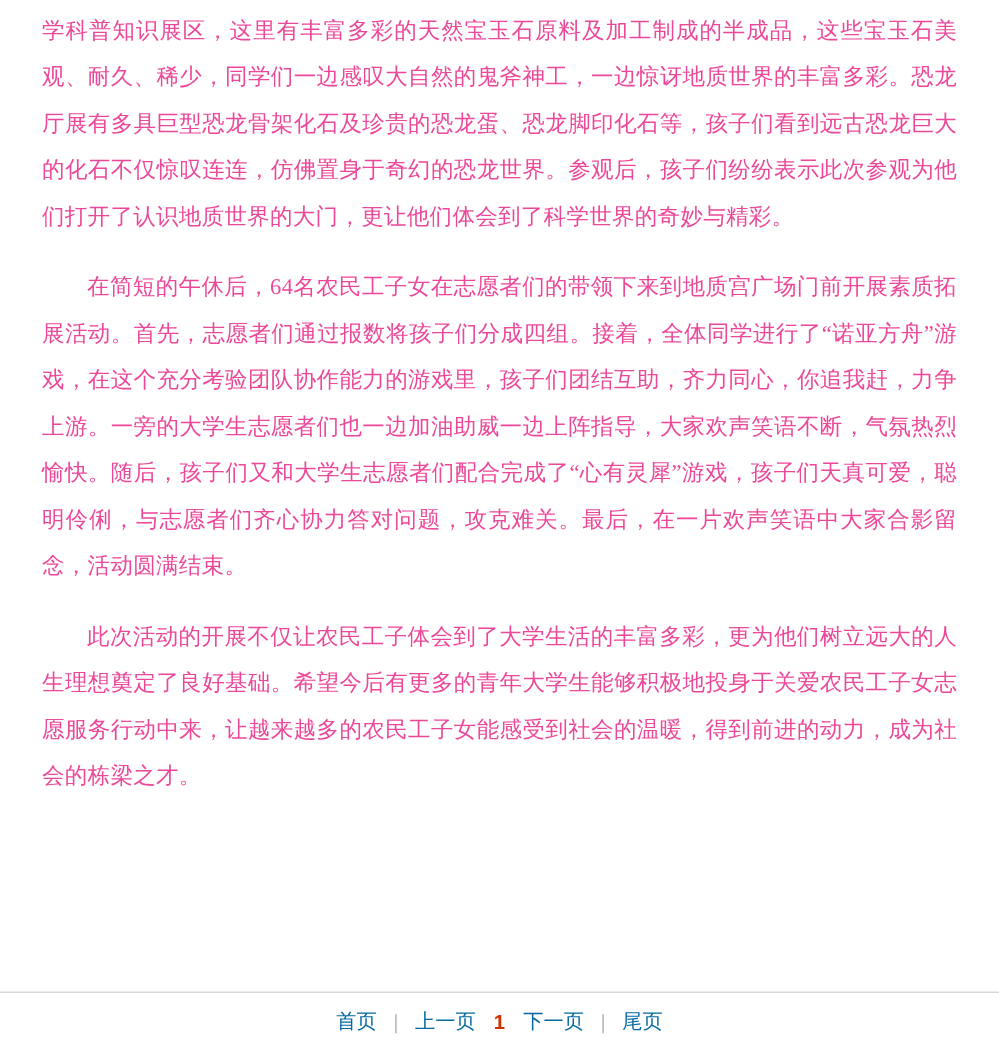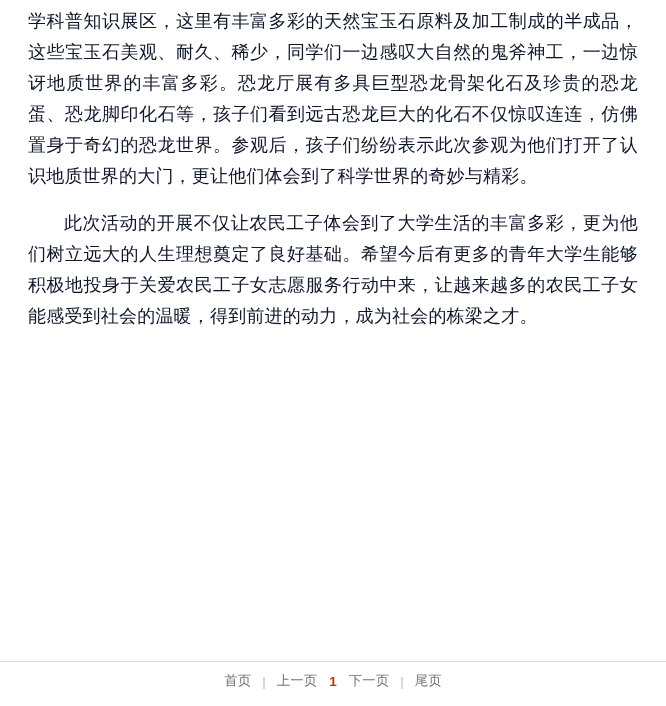--- a/index.html
+++ b/index.html
@@ -19,26 +19,26 @@
     width: 666px;
     height: 706px;
     box-sizing: border-box;
     padding: 0 28px;
   }
   .article {
     padding-top: 6px;
   }
   .article p {
     margin: 0 0 16px 0;
-    font-size: 18px;
+    font-size: 15px;
     line-height: 31px;
     text-align: justify;
     text-justify: inter-ideograph;
     letter-spacing: 0.2px;
-    color: #0f172a;
+    color: #ec4899;
   }
   .article p.indent {
     text-indent: 2em;
   }
   .divider {
     position: absolute;
     left: 0;
     right: 0;
     bottom: 44px;
     height: 1px;
@@ -54,39 +54,40 @@
     align-items: center;
     justify-content: center;
     gap: 0px;
     font-family: "Liberation Sans", sans-serif;
     font-size: 13.5px;
     color: #222222;
   }
   .pager .item {
     padding: 0 9px;
     cursor: pointer;
-    color: #737373;
+    color: #0369a1;
   }
   .pager .sep {
     color: #bbbbbb;
     padding: 0 2px;
   }
   .pager .current {
     color: #cc3300;
     padding: 0 3px;
     font-weight: bold;
   }
 </style>
 </head>
 <body>
 
 <div class="page">
 
   <div class="article">
     <p>学科普知识展区，这里有丰富多彩的天然宝玉石原料及加工制成的半成品，这些宝玉石美观、耐久、稀少，同学们一边感叹大自然的鬼斧神工，一边惊讶地质世界的丰富多彩。恐龙厅展有多具巨型恐龙骨架化石及珍贵的恐龙蛋、恐龙脚印化石等，孩子们看到远古恐龙巨大的化石不仅惊叹连连，仿佛置身于奇幻的恐龙世界。参观后，孩子们纷纷表示此次参观为他们打开了认识地质世界的大门，更让他们体会到了科学世界的奇妙与精彩。</p>
+    <p class="indent">在简短的午休后，64名农民工子女在志愿者们的带领下来到地质宫广场门前开展素质拓展活动。首先，志愿者们通过报数将孩子们分成四组。接着，全体同学进行了“诺亚方舟”游戏，在这个充分考验团队协作能力的游戏里，孩子们团结互助，齐力同心，你追我赶，力争上游。一旁的大学生志愿者们也一边加油助威一边上阵指导，大家欢声笑语不断，气氛热烈愉快。随后，孩子们又和大学生志愿者们配合完成了“心有灵犀”游戏，孩子们天真可爱，聪明伶俐，与志愿者们齐心协力答对问题，攻克难关。最后，在一片欢声笑语中大家合影留念，活动圆满结束。</p>
     <p class="indent">此次活动的开展不仅让农民工子体会到了大学生活的丰富多彩，更为他们树立远大的人生理想奠定了良好基础。希望今后有更多的青年大学生能够积极地投身于关爱农民工子女志愿服务行动中来，让越来越多的农民工子女能感受到社会的温暖，得到前进的动力，成为社会的栋梁之才。</p>
 
   </div>
 
   <div class="divider"></div>
 
   <div class="pager">
     <span class="item">首页</span>
     <span class="sep">|</span>
     <span class="item">上一页</span>

